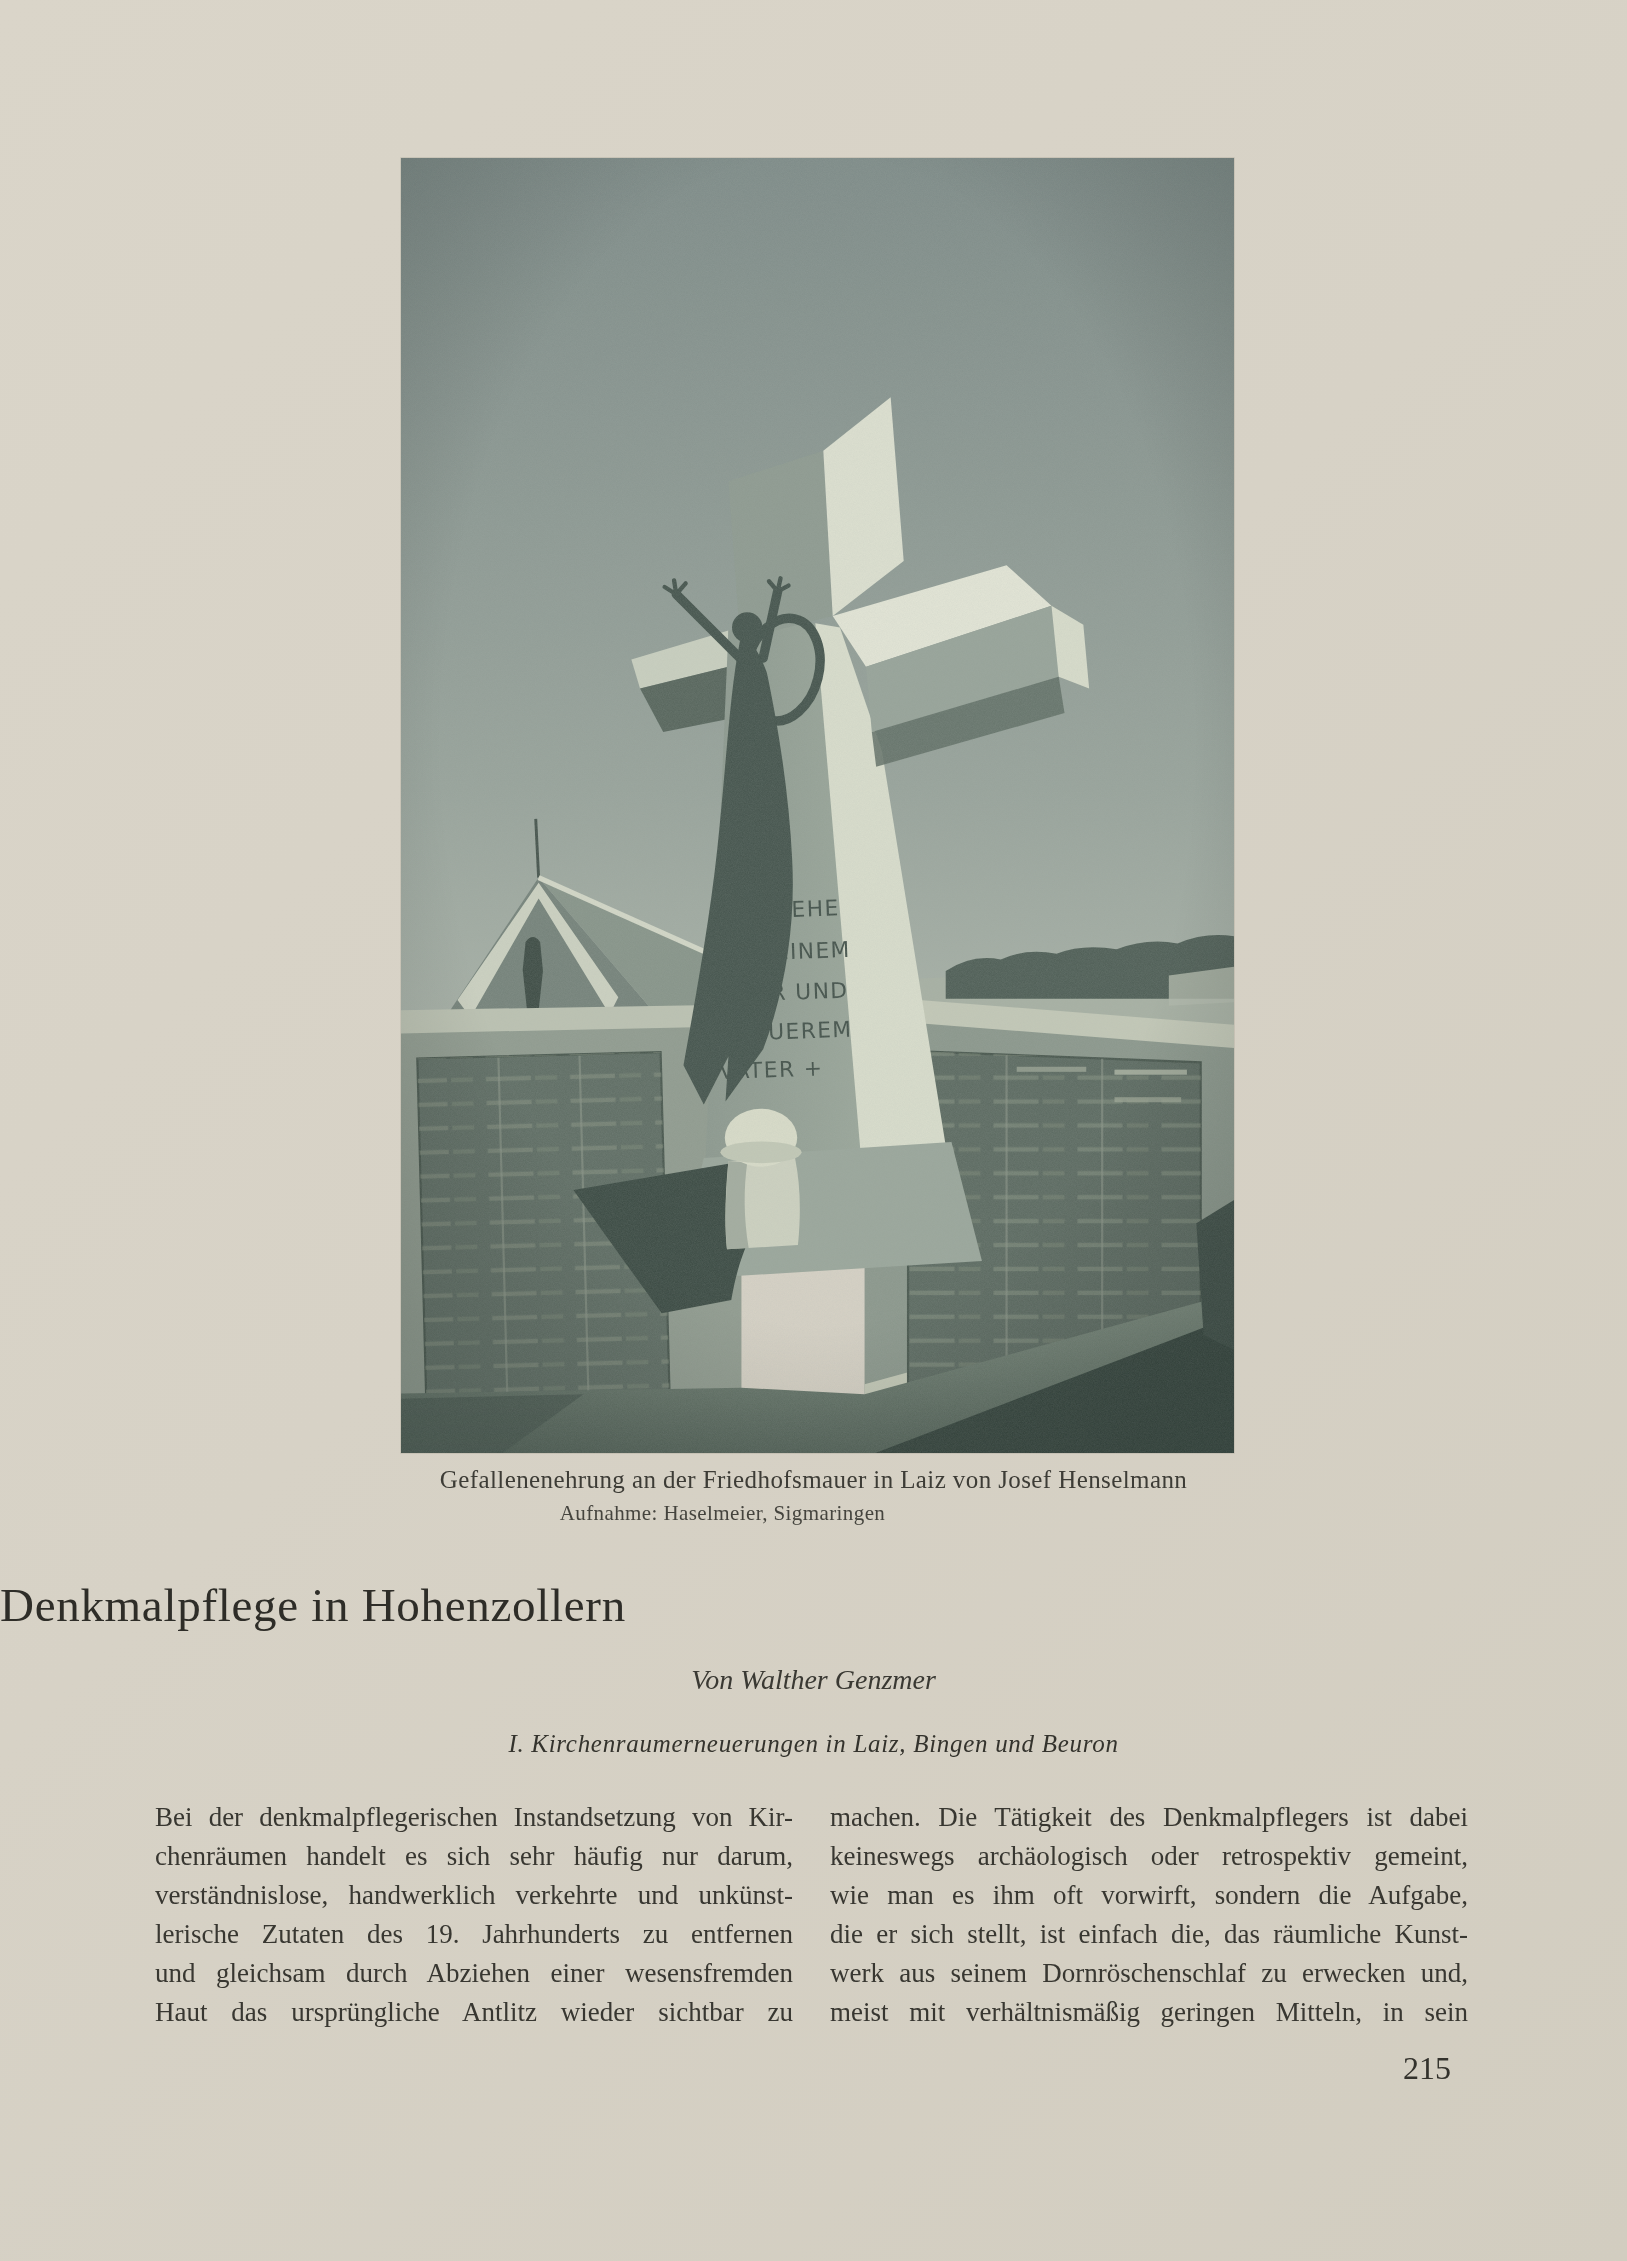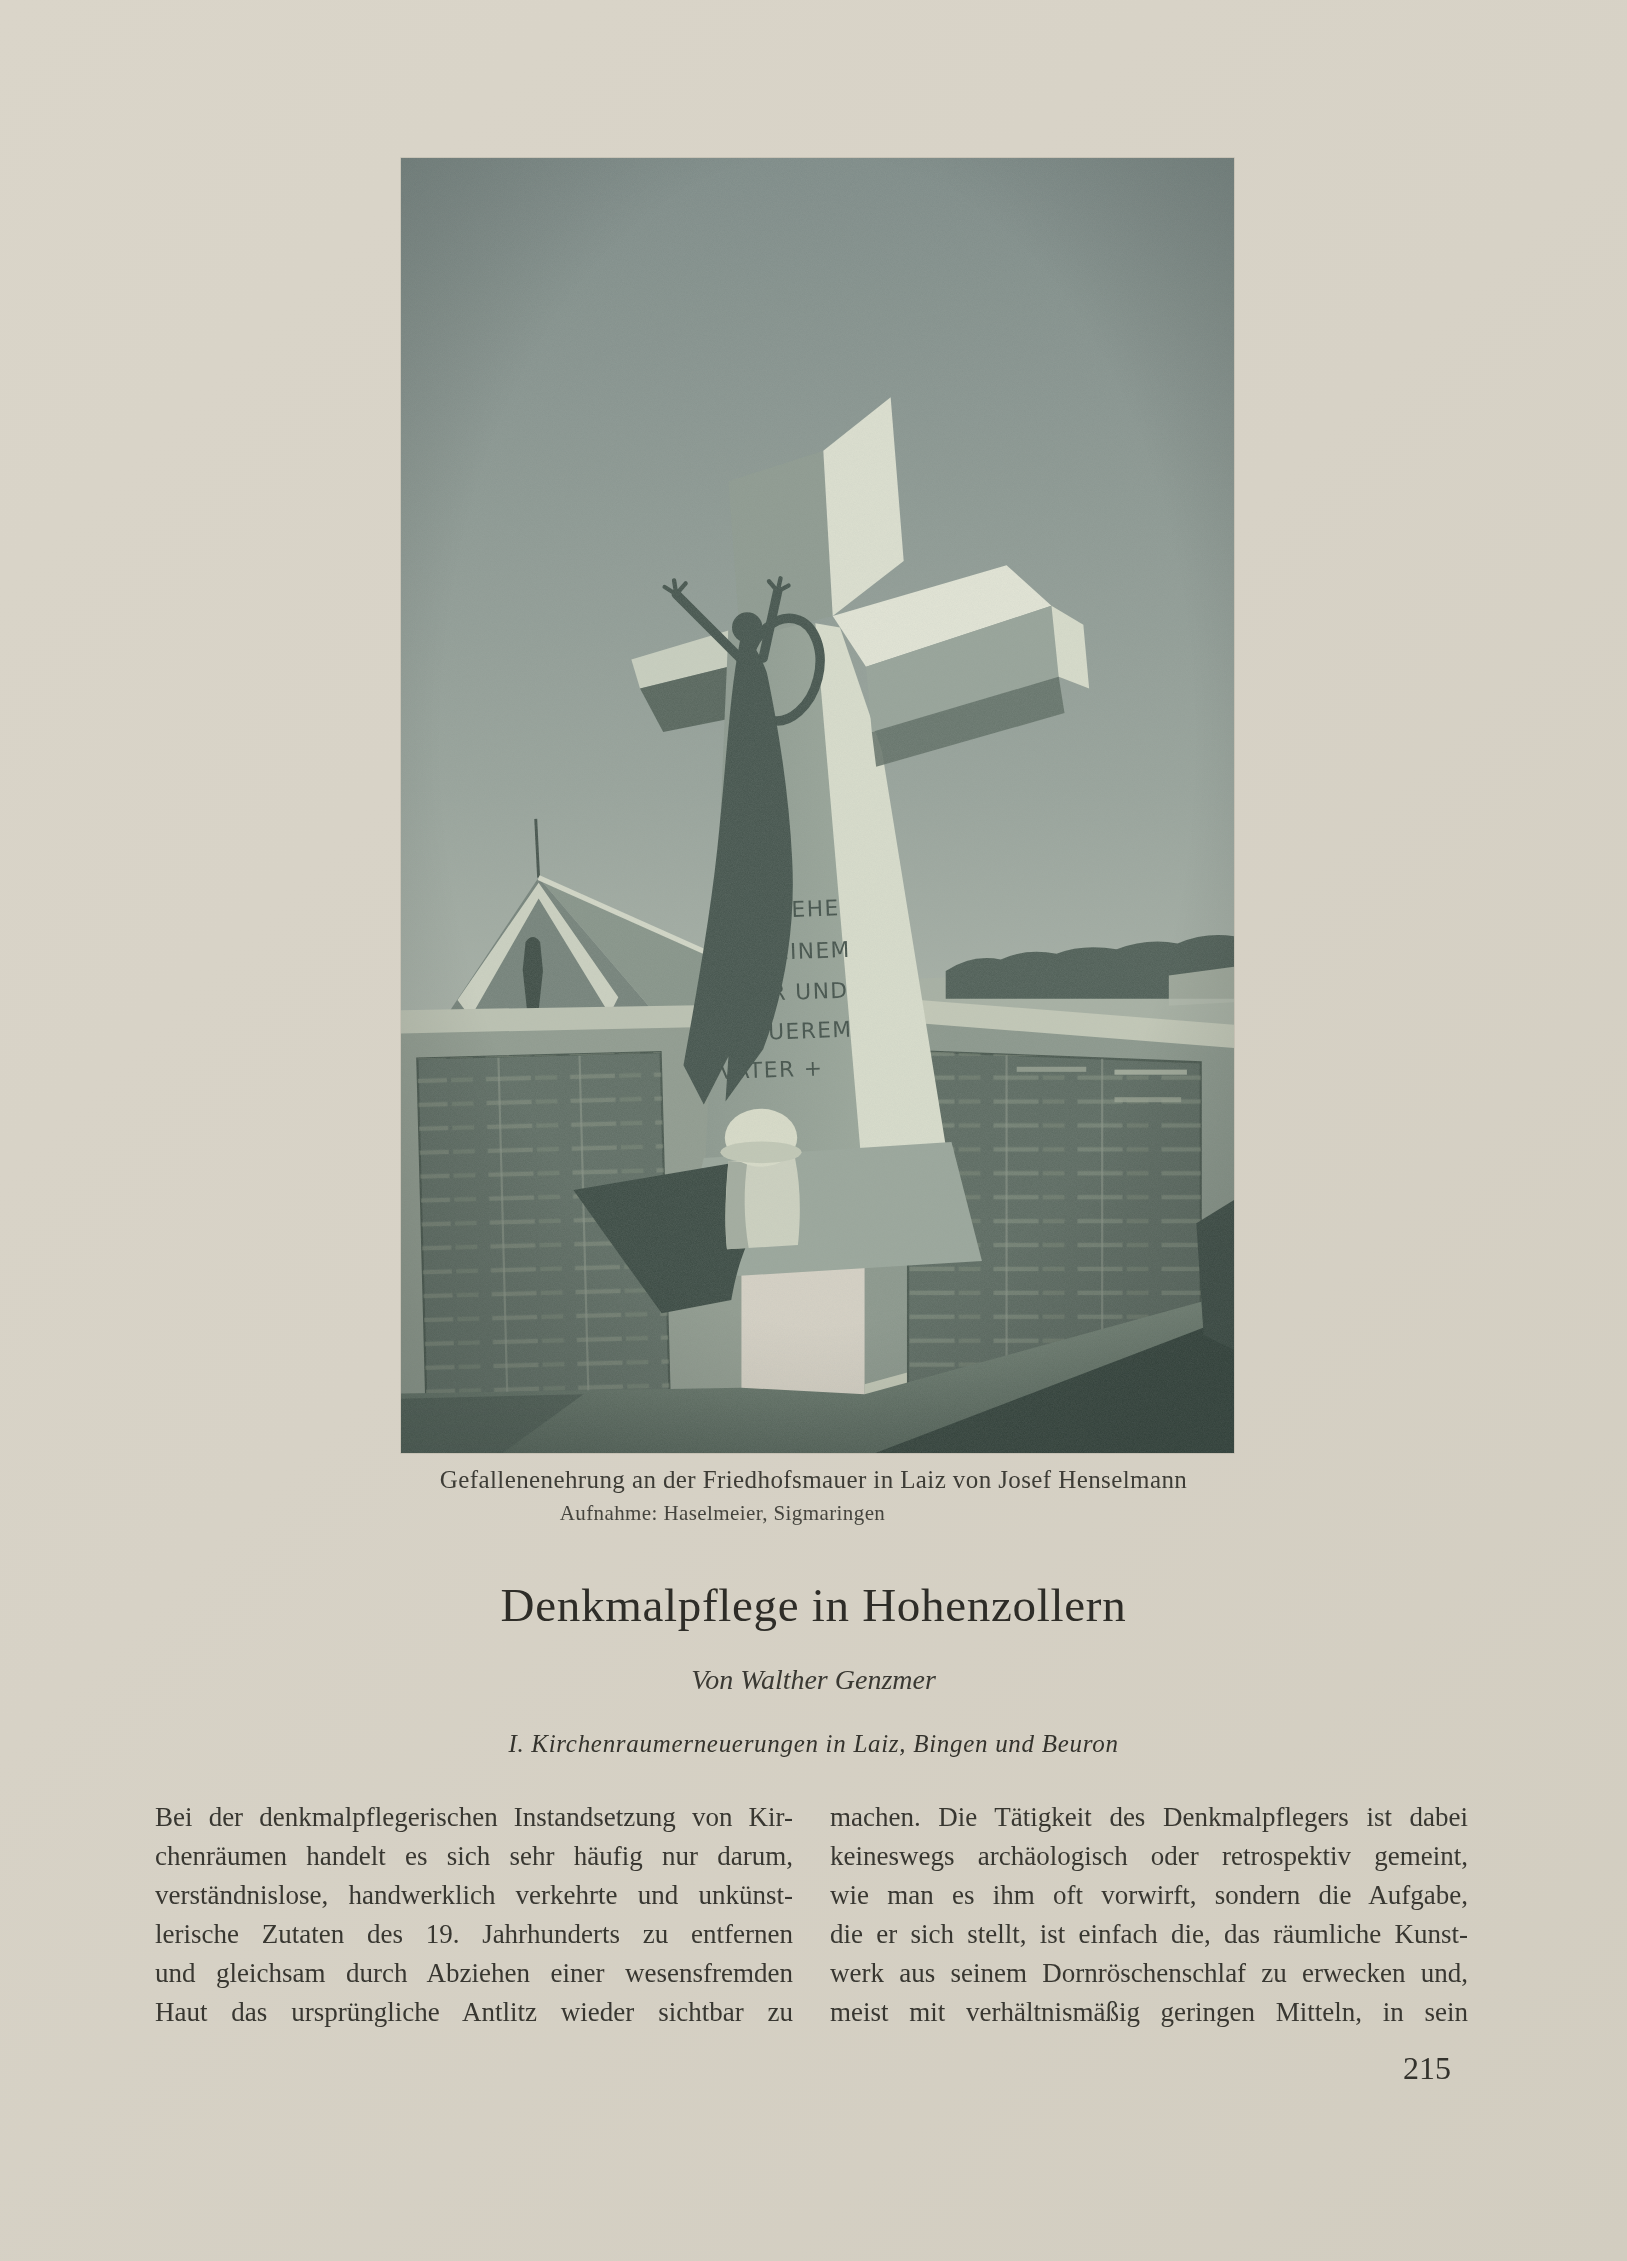--- a/index.html
+++ b/index.html
@@ -22,21 +22,21 @@
   .caption1{
     position:absolute;left:0;top:1466px;width:1627px;
     text-align:center;font-size:25px;color:#3d3c36;letter-spacing:0.4px;
   }
   .caption2{
     position:absolute;left:0;top:1501px;width:1445px;
     text-align:center;font-size:21px;color:#45443e;letter-spacing:0.4px;
   }
   .title{
     position:absolute;left:0;top:1578px;width:1627px;margin:0;
-    text-align:center;font-size:47px;font-weight:normal;color:#2e2d28;
+    text-align:left;font-size:47px;font-weight:normal;color:#2e2d28;
     letter-spacing:0.7px;
   }
   .byline{
     position:absolute;left:0;top:1664px;width:1627px;
     text-align:center;font-size:28px;font-style:italic;color:#3a3933;
   }
   .sectionhead{
     position:absolute;left:0;top:1730px;width:1627px;margin:0;
     text-align:center;font-size:25px;font-weight:normal;font-style:italic;color:#34332d;
     letter-spacing:0.7px;

